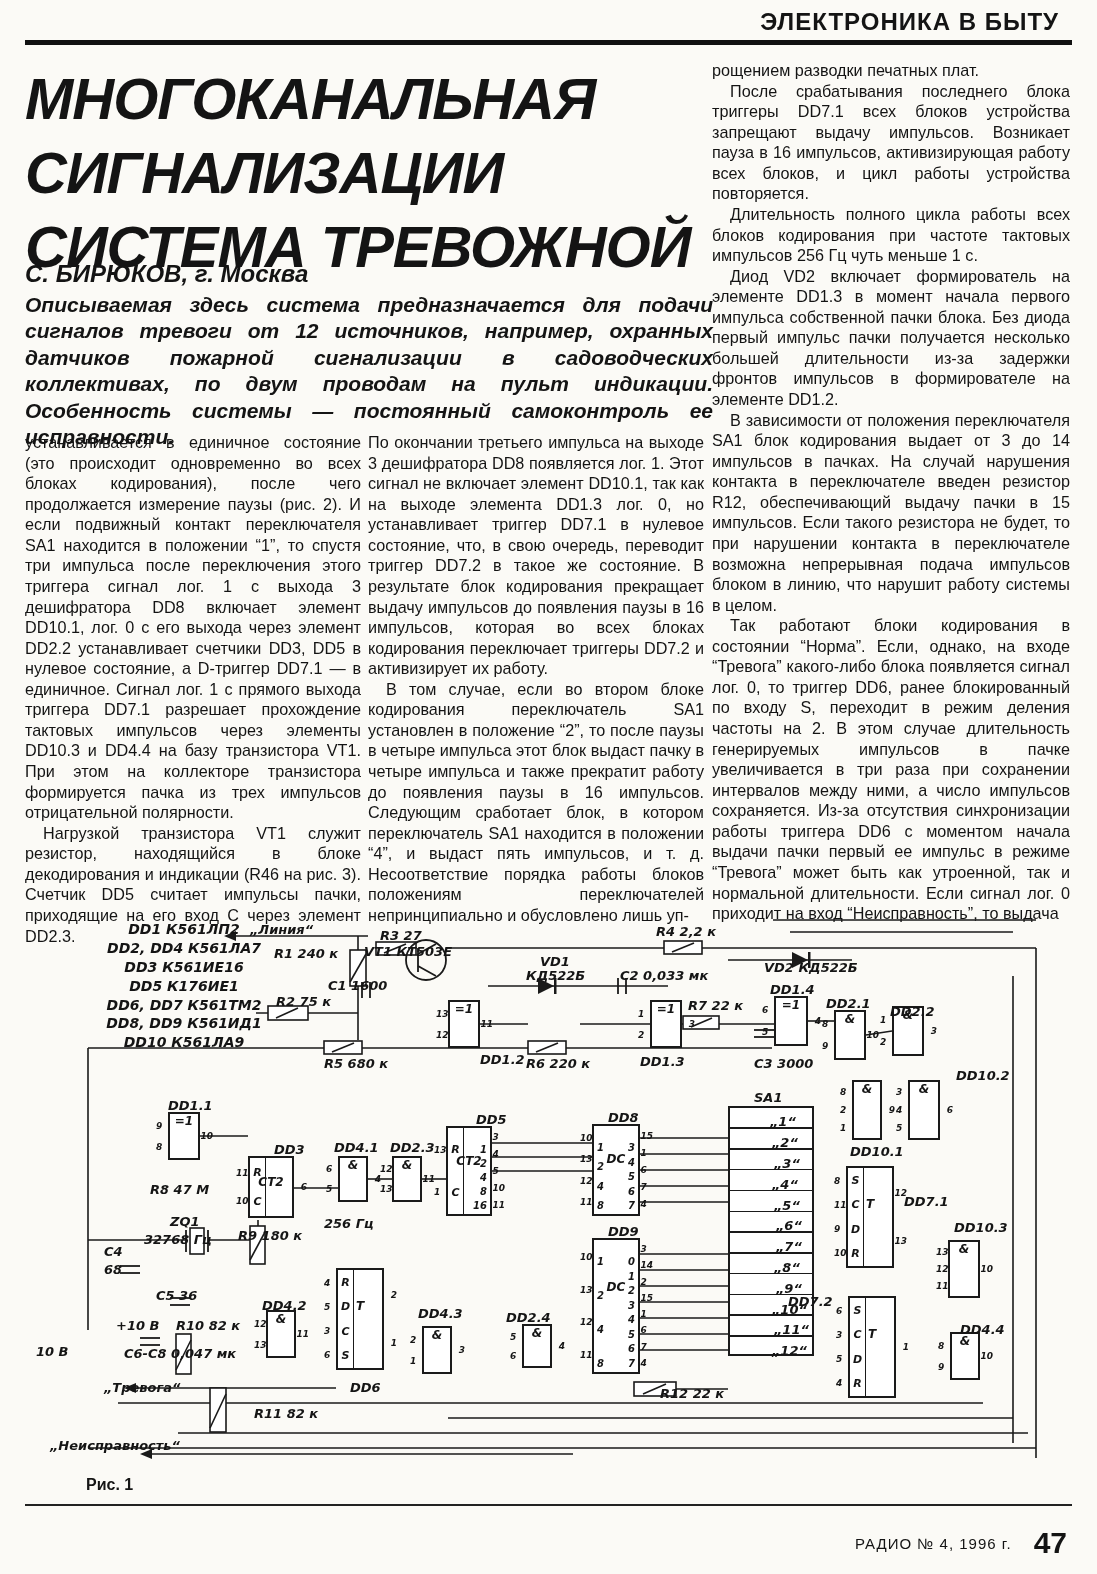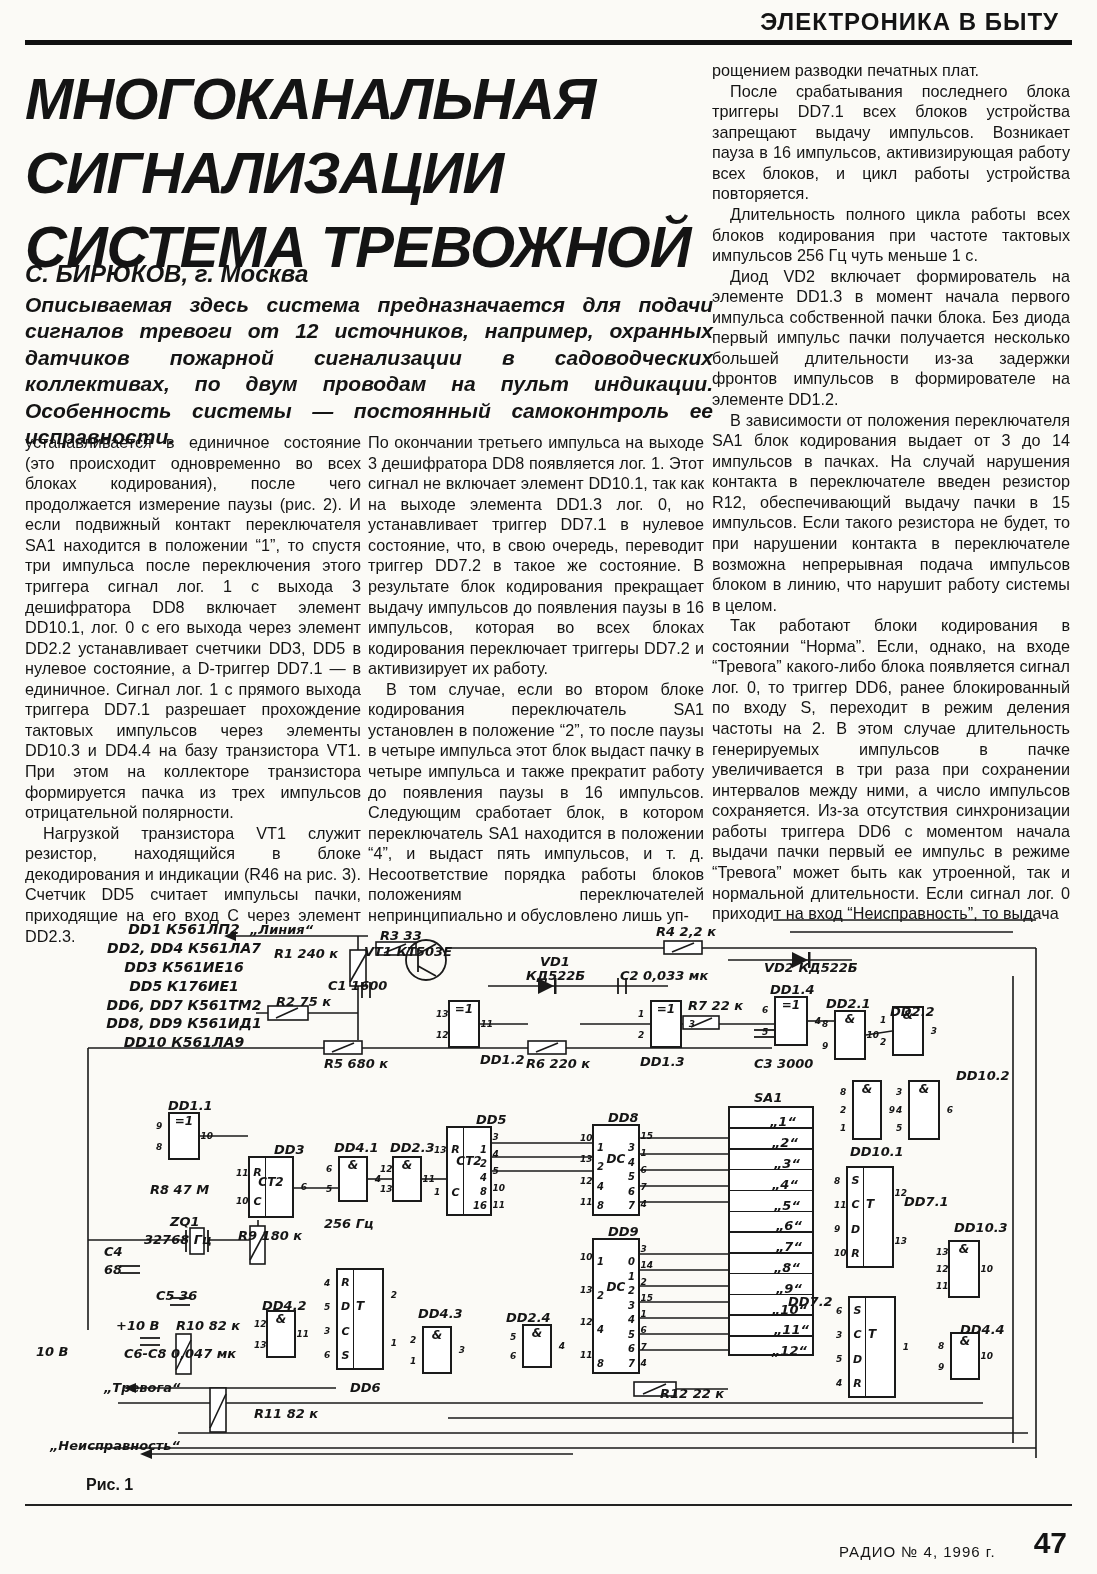--- a/index.html
+++ b/index.html
@@ -40,21 +40,21 @@
           justify-content:space-between;font-size:10px;}
   .sblock .iright{position:absolute;right:3px;top:16px;bottom:3px;display:flex;flex-direction:column;
           justify-content:space-between;align-items:flex-end;font-size:10px;}
   .sblock .pl{position:absolute;left:-14px;top:1px;bottom:1px;display:flex;flex-direction:column;
           justify-content:space-around;font-size:9px;font-weight:bold;}
   .sblock .pr{position:absolute;right:-15px;top:1px;bottom:1px;display:flex;flex-direction:column;
           justify-content:space-around;font-size:9px;font-weight:bold;}
   .sblock.sw{background:repeating-linear-gradient(to bottom,#fff 0 19.3px,#1a1a1a 19.3px 20.8px);}
   
   .rule-bottom{position:absolute;left:25px;right:25px;top:1504px;height:2px;background:#222;}
-  .footer{position:absolute;top:1526px;right:30px;display:flex;align-items:flex-end;gap:38px;}
+  .footer{position:absolute;top:1526px;right:30px;display:flex;align-items:center;gap:22px;}
   .footer .journal{font-size:15px;letter-spacing:1px;}
   .footer .pageno{font-size:30px;font-weight:bold;}
 </style>
 </head>
 <body>
 
 <div id="page">
 
   <div class="kicker">ЭЛЕКТРОНИКА В БЫТУ</div>
   <div class="rule-top"></div>
@@ -533,21 +533,21 @@
             <div>6</div>
           </div>
           <div class="pr">
             <div>4</div>
           </div>
         </div>
       </div>
     <div>
         <div class="slabel" style="left: 222px; top: 24px;">„Линия“</div>
         <div class="slabel" style="left: 246px; top: 48px;">R1  240 к</div>
-        <div class="slabel" style="left: 352px; top: 30px;">R3  33</div>
+        <div class="slabel" style="left: 352px; top: 30px;">R3  27</div>
         <div class="slabel" style="left: 336px; top: 46px;">VT1  КТ503Е</div>
         <div class="slabel" style="left: 300px; top: 80px;">C1  1600</div>
         <div class="slabel" style="left: 248px; top: 96px;">R2  75 к</div>
         <div class="slabel" style="left: 296px; top: 158px;">R5  680 к</div>
         <div class="slabel" style="left: 452px; top: 154px;">DD1.2</div>
         <div class="slabel" style="left: 498px; top: 158px;">R6  220 к</div>
         <div class="slabel" style="left: 512px; top: 56px;">VD1</div>
         <div class="slabel" style="left: 498px; top: 70px;">КД522Б</div>
         <div class="slabel" style="left: 592px; top: 70px;">C2  0,033 мк</div>
         <div class="slabel" style="left: 628px; top: 26px;">R4  2,2 к</div>

